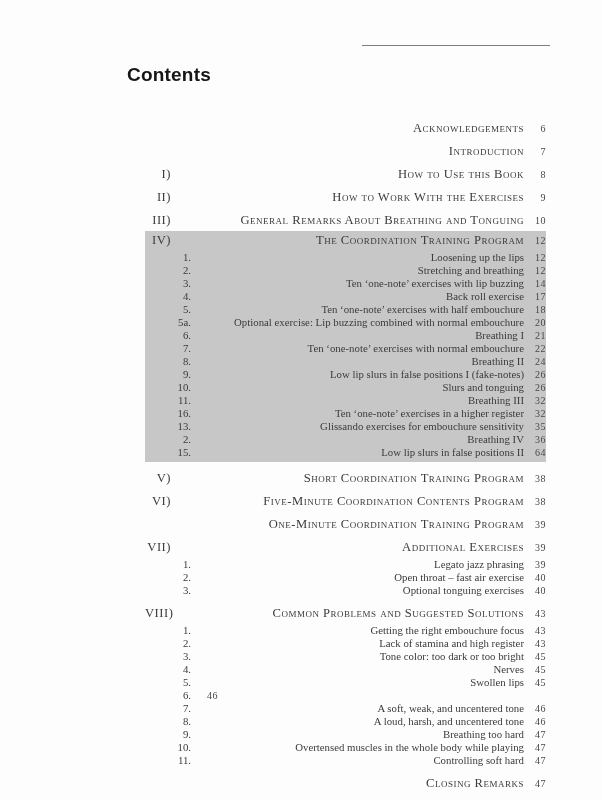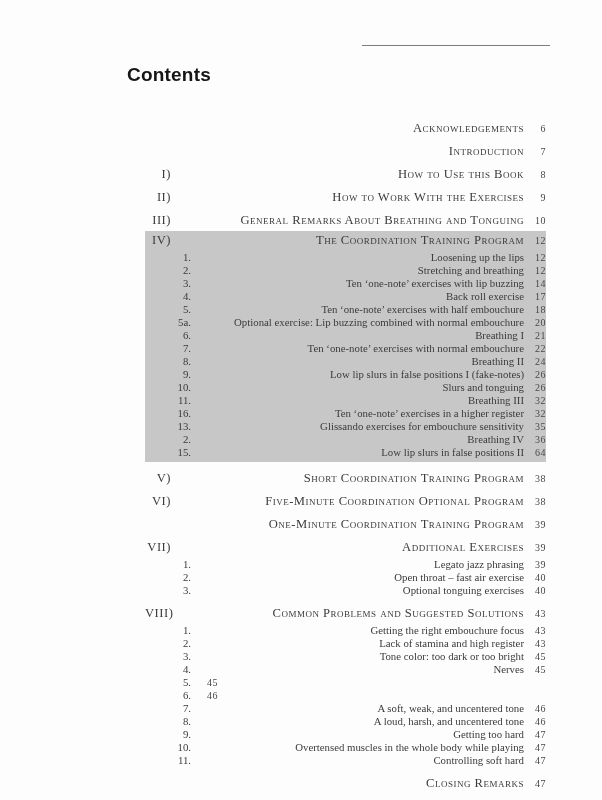--- a/index.html
+++ b/index.html
@@ -163,21 +163,21 @@
           <span class="pg">64</span>
         </div>
       </div>
       <div class="row section gap">
         <span class="prefix">V)</span>
         <span class="lbl">Short Coordination Training Program</span>
         <span class="pg">38</span>
       </div>
       <div class="row section gap">
         <span class="prefix">VI)</span>
-        <span class="lbl">Five-Minute Coordination Optional Program</span>
+        <span class="lbl">Five-Minute Coordination Contents Program</span>
         <span class="pg">38</span>
       </div>
       <div class="row section2 gap">
         <span class="prefix"></span>
         <span class="lbl">One-Minute Coordination Training Program</span>
         <span class="pg">39</span>
       </div>
       <div class="row section gap">
         <span class="prefix">VII)</span>
         <span class="lbl">Additional Exercises</span>
@@ -218,39 +218,40 @@
         <span class="lbl">Tone color: too dark or too bright</span>
         <span class="pg">45</span>
       </div>
       <div class="row sub">
         <span class="prefix">4.</span>
         <span class="lbl">Nerves</span>
         <span class="pg">45</span>
       </div>
       <div class="row sub">
         <span class="prefix">5.</span>
+        <span class="lbl">Swollen lips</span>
         <span class="pg">45</span>
       </div>
       <div class="row sub">
         <span class="prefix">6.</span>
         <span class="pg">46</span>
       </div>
       <div class="row sub">
         <span class="prefix">7.</span>
         <span class="lbl">A soft, weak, and uncentered tone</span>
         <span class="pg">46</span>
       </div>
       <div class="row sub">
         <span class="prefix">8.</span>
         <span class="lbl">A loud, harsh, and uncentered tone</span>
         <span class="pg">46</span>
       </div>
       <div class="row sub">
         <span class="prefix">9.</span>
-        <span class="lbl">Getting too hard</span>
+        <span class="lbl">Breathing too hard</span>
         <span class="pg">47</span>
       </div>
       <div class="row sub">
         <span class="prefix">10.</span>
         <span class="lbl">Overtensed muscles in the whole body while playing</span>
         <span class="pg">47</span>
       </div>
       <div class="row sub">
         <span class="prefix">11.</span>
         <span class="lbl">Controlling soft hard</span>

